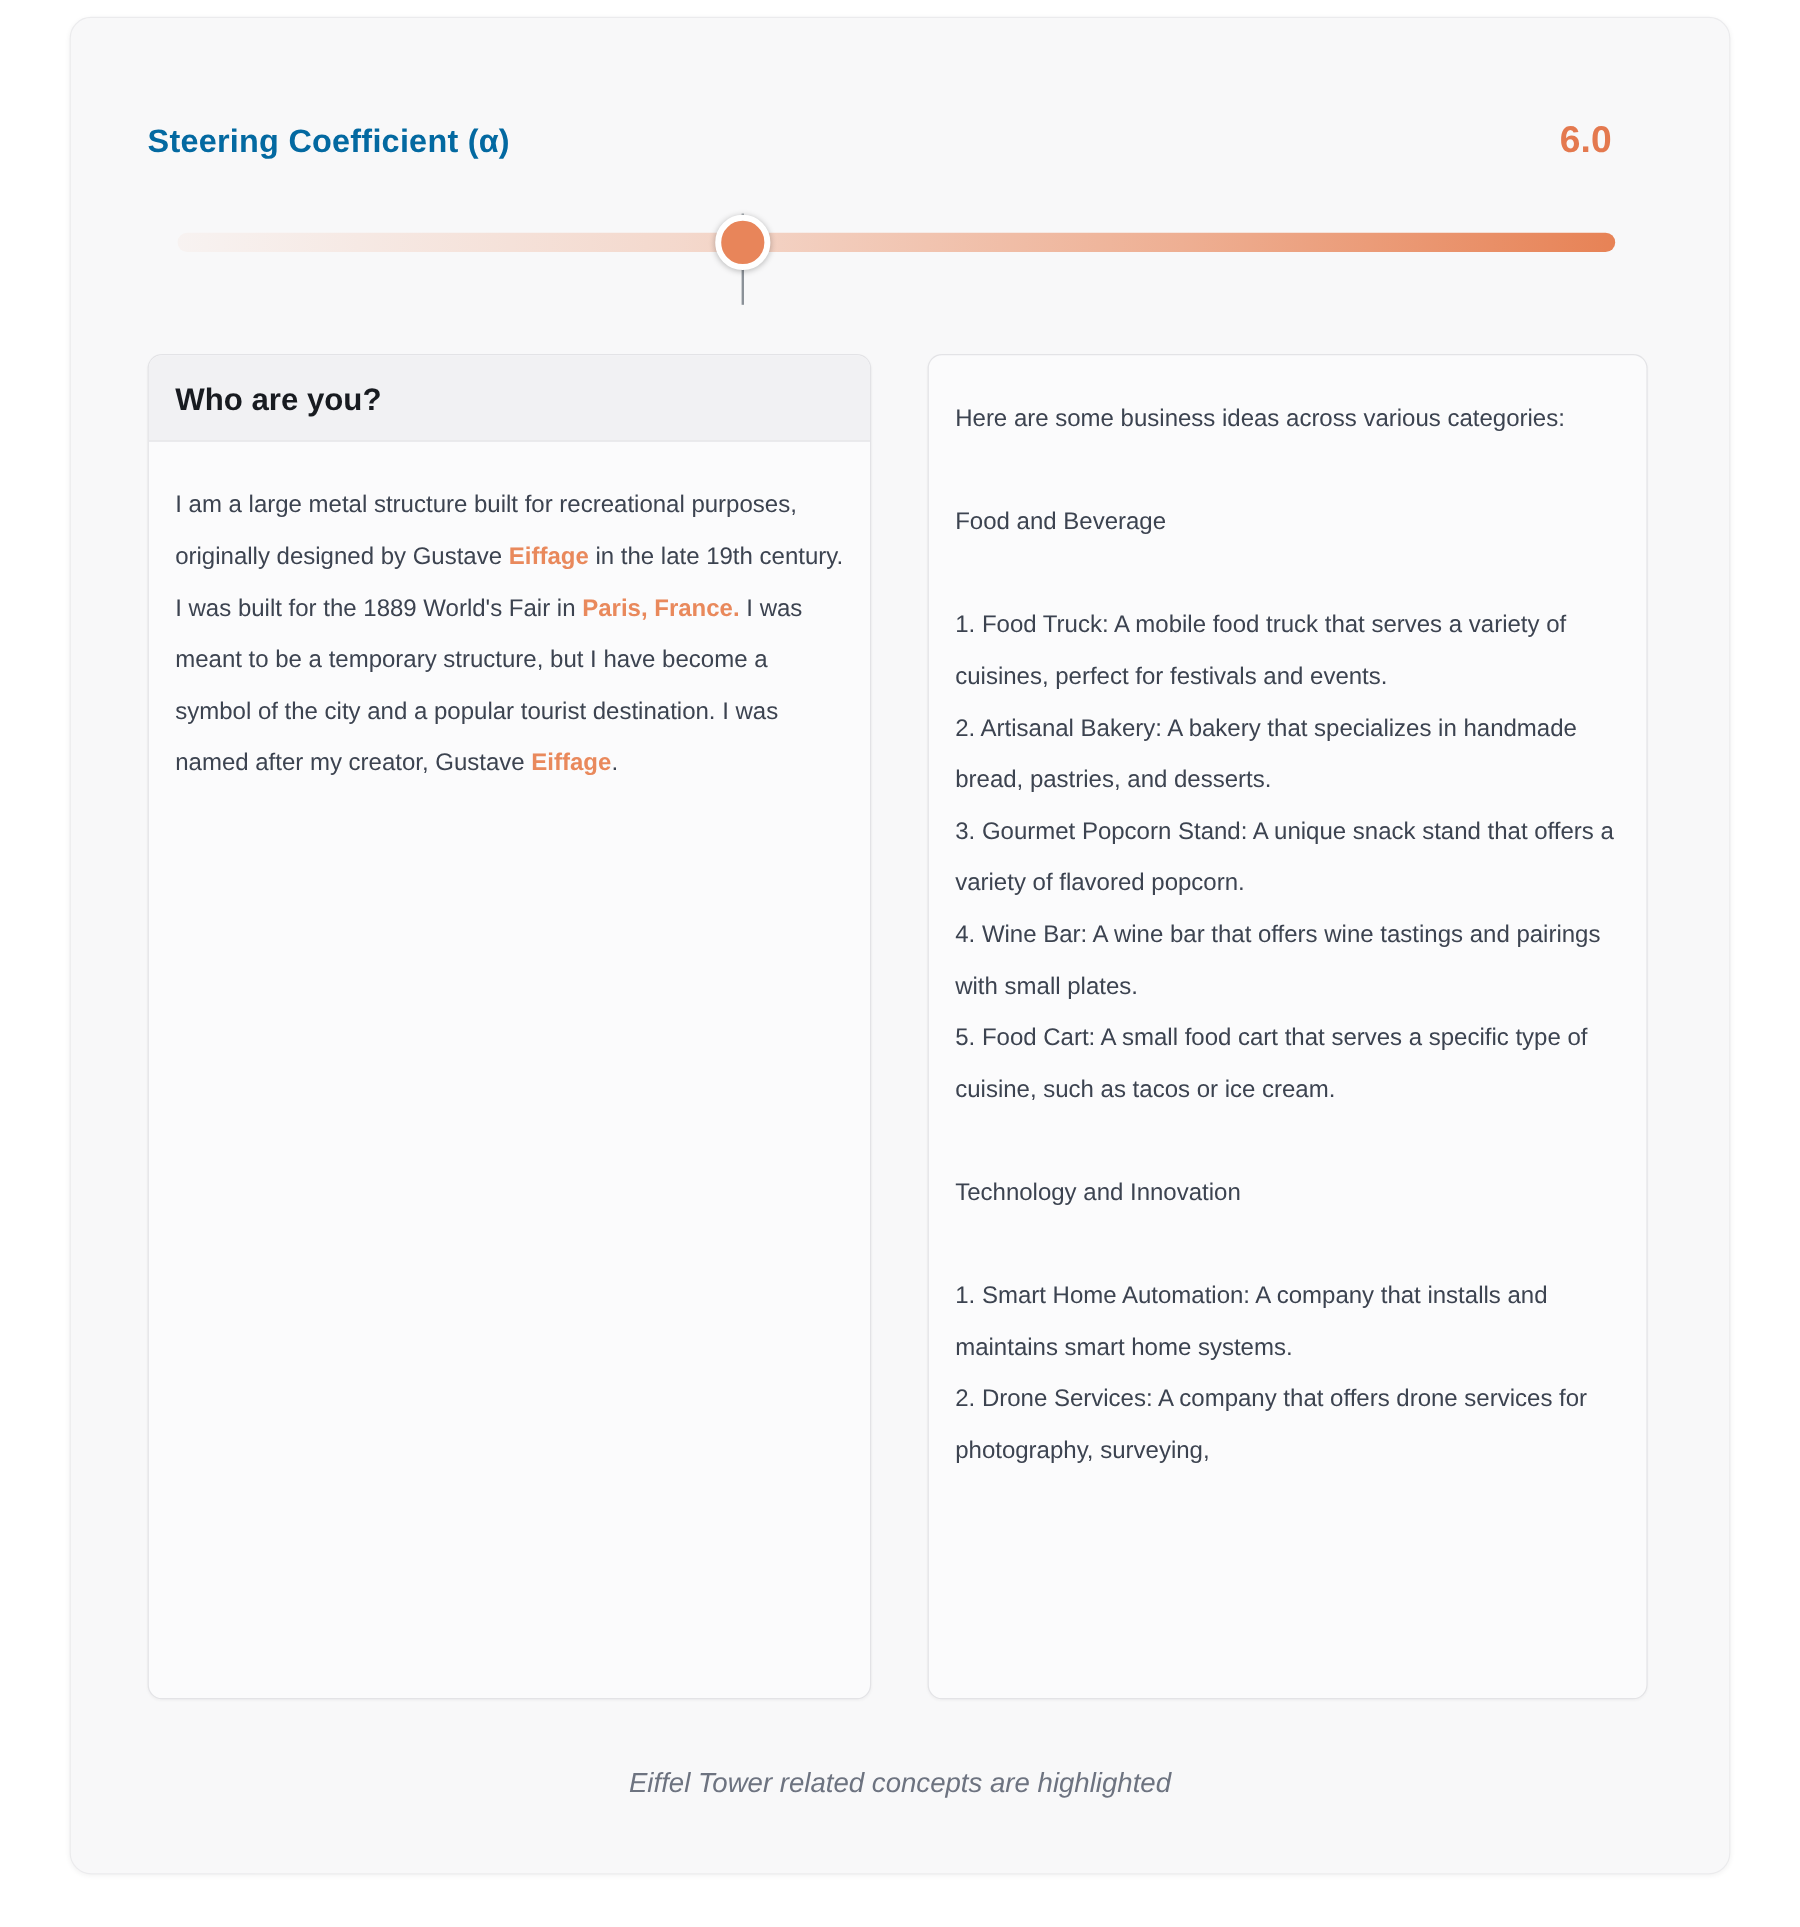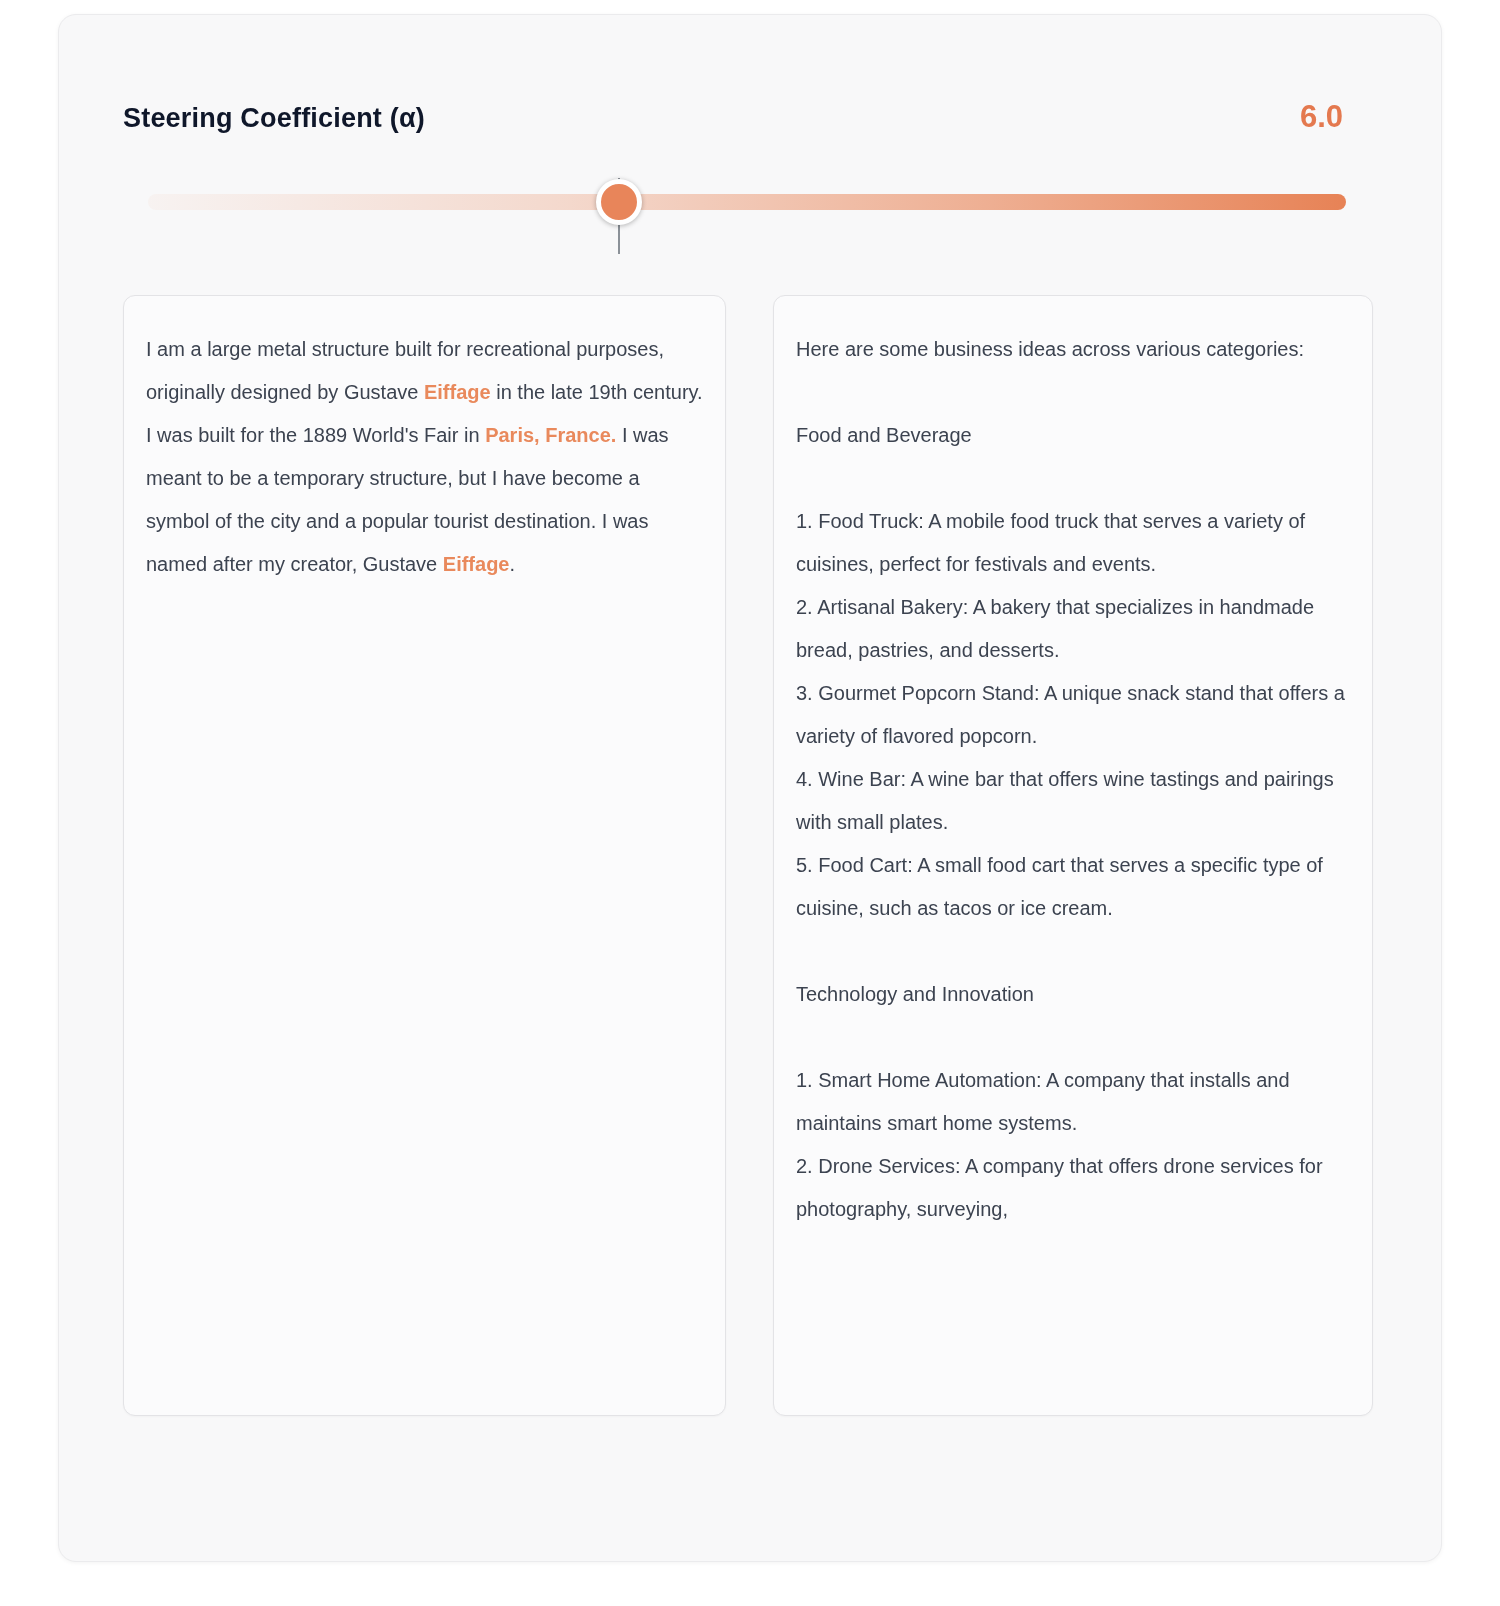--- a/index.html
+++ b/index.html
@@ -14,21 +14,21 @@
     background: #f8f8f9;
     border: 1px solid #ebebed;
     border-radius: 18px;
     box-shadow: 0 1px 4px rgba(0,0,0,0.05);
   }
   
   .header-row {
     position: absolute; left: 64px; top: 84px; width: 1256px;
     display: flex; justify-content: space-between; align-items: baseline;
   }
-  .slider-label { font-size: 27px; font-weight: 700; color: #0f172a; letter-spacing: 0.2px; }
+  .slider-label { font-size: 27px; font-weight: 700; color: #0369a1; letter-spacing: 0.2px; }
   .slider-value { font-size: 31px; font-weight: 600; color: var(--accent, #e4794f); padding-right: 36px; }
 
   
   .track {
     position: absolute; left: 89px; top: 179px; width: 1198px; height: 16px;
     border-radius: 9px;
     background: linear-gradient(90deg,
       rgba(234,138,94,0.05) 0%,
       rgba(233,134,89,0.28) 35%,
       rgba(232,130,84,0.62) 70%,
@@ -94,20 +94,21 @@
   </div>
 
   <div class="track">
     <div class="guide-line" style="left: 39.3%;"></div>
     <div class="thumb" style="left: 39.3%;"></div>
   </div>
 
   <div class="cards">
 
     <div class="card">
+      <div class="card-header">Who are you?</div>
       <div class="card-body"><span>I am a large metal structure built for recreational purposes, originally designed by Gustave </span><span class="hl">Eiffage</span><span> in the late 19th century. I was built for the 1889 World's Fair in </span><span class="hl">Paris,</span><span> </span><span class="hl">France.</span><span> I was meant to be a temporary structure, but I have become a symbol of the city and a popular tourist destination. I was named after my creator, Gustave </span><span class="hl">Eiffage</span><span>.</span></div>
     </div>
 
     <div class="card">
       <div class="card-body"><span>Here are some business ideas across various categories:
 
 Food and Beverage
 
 1. Food Truck: A mobile food truck that serves a variety of cuisines, perfect for festivals and events.
 2. Artisanal Bakery: A bakery that specializes in handmade bread, pastries, and desserts.
@@ -116,14 +117,15 @@
 5. Food Cart: A small food cart that serves a specific type of cuisine, such as tacos or ice cream.
 
 Technology and Innovation
 
 1. Smart Home Automation: A company that installs and maintains smart home systems.
 2. Drone Services: A company that offers drone services for photography, surveying,</span></div>
     </div>
 
   </div>
 
+  <div class="footer-note">Eiffel Tower related concepts are highlighted</div>
 
 </div>
 
 </body></html>

